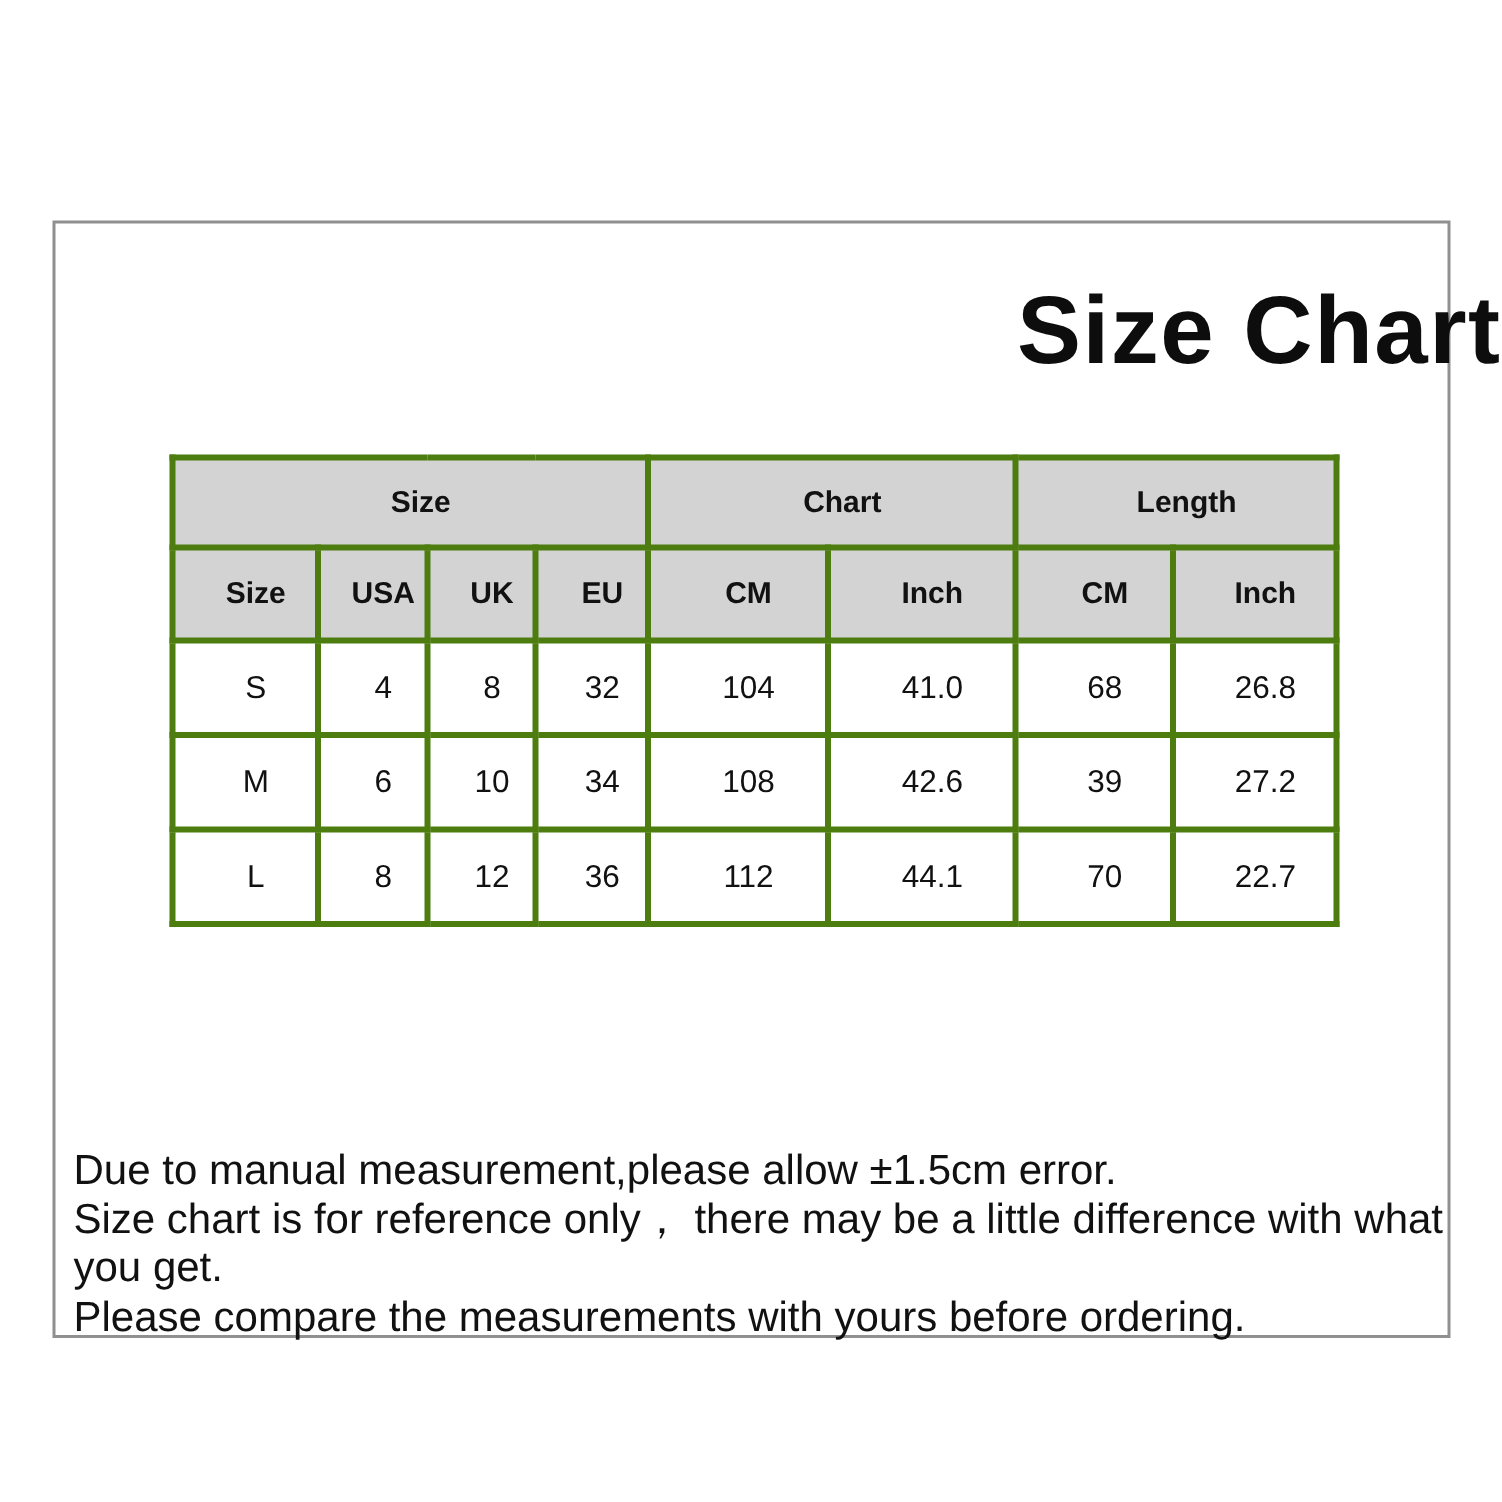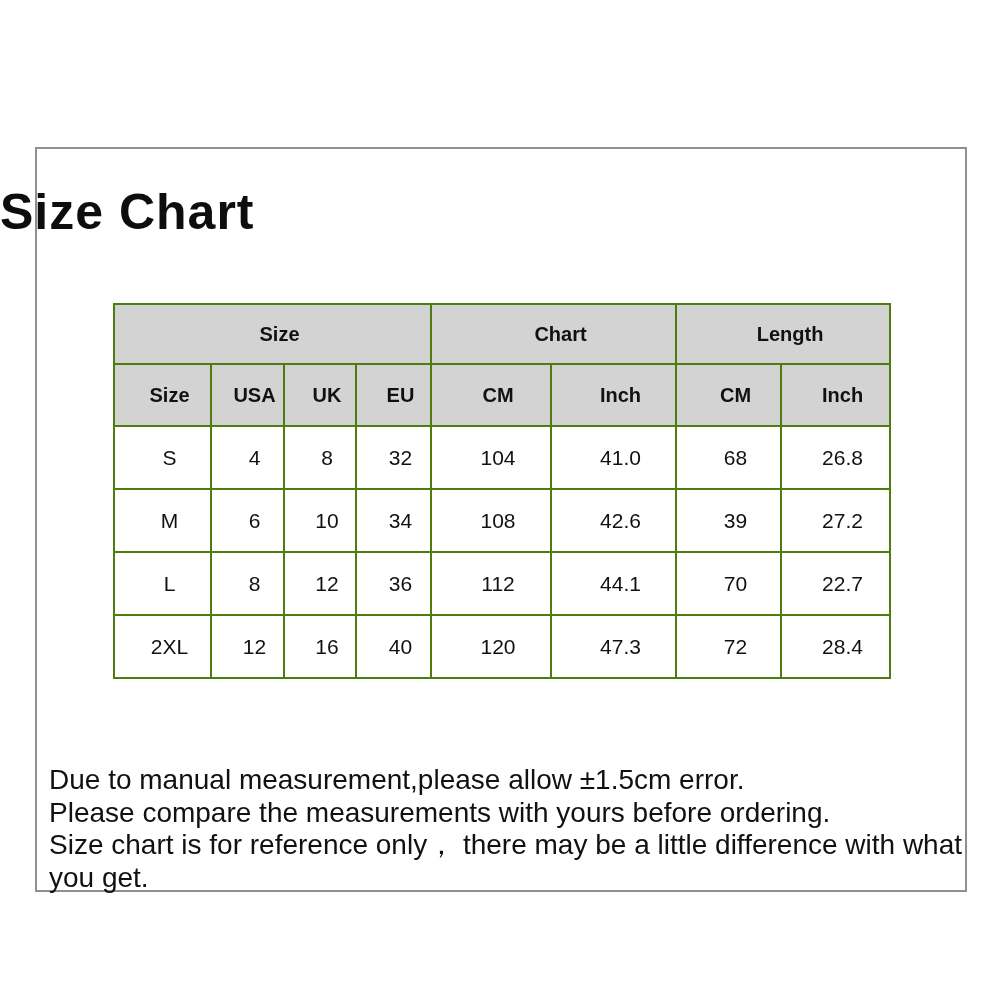--- a/index.html
+++ b/index.html
@@ -20,37 +20,37 @@
     width: 932px;
     height: 745px;
     border: 2px solid #909090;
     background: #ffffff;
   }
   .title {
     position: absolute;
     left: 0;
     top: 183px;
     width: 100%;
-    text-align: left;
-    font-size: 50px;
+    text-align: right;
+    font-size: 64px;
     font-weight: 700;
     color: #0d0d0d;
     letter-spacing: 1px;
   }
   table.size-table {
     position: absolute;
     left: 113px;
     top: 303px;
     width: 776px;
     border-collapse: collapse;
     table-layout: fixed;
   }
   table.size-table th,
   table.size-table td {
-    border: 2px solid #4d7c0f;
+    border: 4px solid #4d7c0f;
     text-align: center;
     vertical-align: middle;
     color: #111111;
     padding-left: 14px;
   }
   table.size-table thead th {
     background: #d3d3d3;
     font-weight: 700;
     font-size: 20px;
   }
@@ -133,32 +133,22 @@
       <tr>
         <td>L</td>
         <td>8</td>
         <td>12</td>
         <td>36</td>
         <td>112</td>
         <td>44.1</td>
         <td>70</td>
         <td>22.7</td>
       </tr>
-      <tr>
-        <td>2XL</td>
-        <td>12</td>
-        <td>16</td>
-        <td>40</td>
-        <td>120</td>
-        <td>47.3</td>
-        <td>72</td>
-        <td>28.4</td>
-      </tr>
     </tbody>
   </table>
 
   <div class="notes">
     <p>Due to manual measurement,please allow ±1.5cm error.</p>
+    <p>Size chart is for reference only， there may be a little difference with what you get.</p>
     <p>Please compare the measurements with yours before ordering.</p>
-    <p>Size chart is for reference only， there may be a little difference with what you get.</p>
   </div>
 
 </div>
 
 </body></html>

